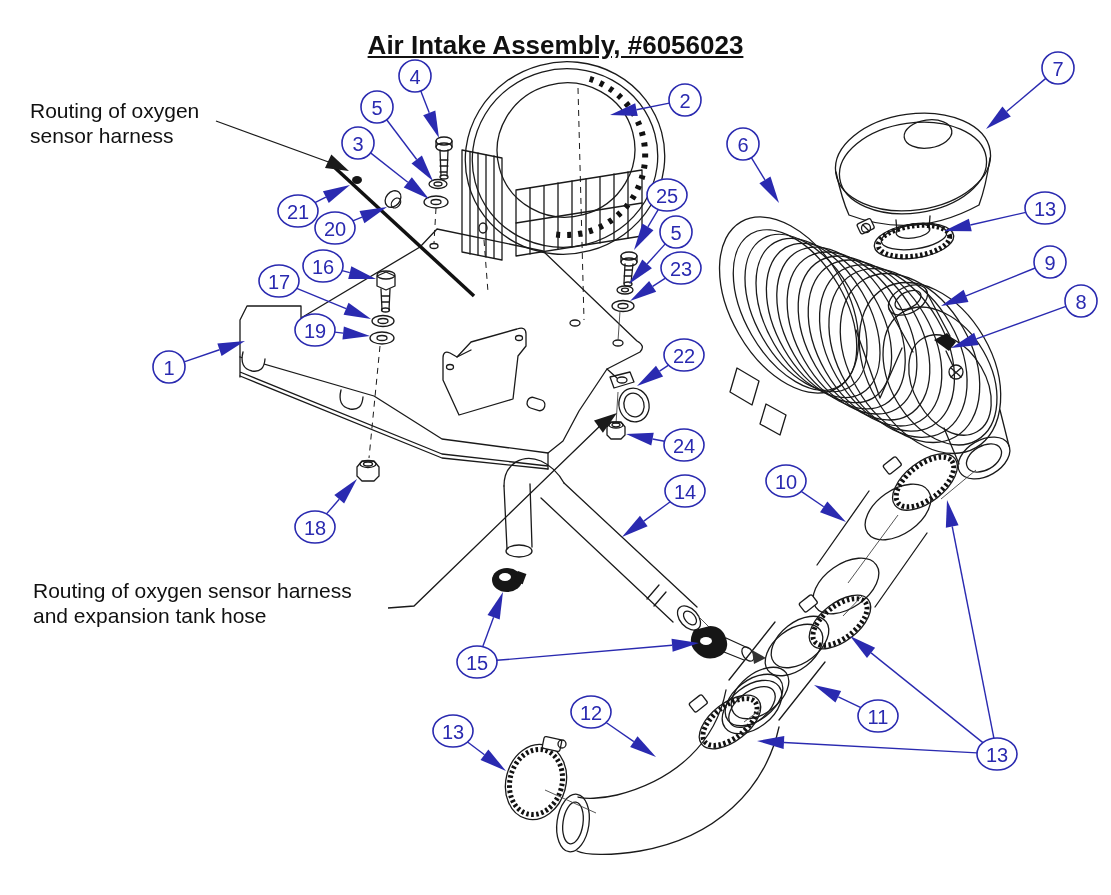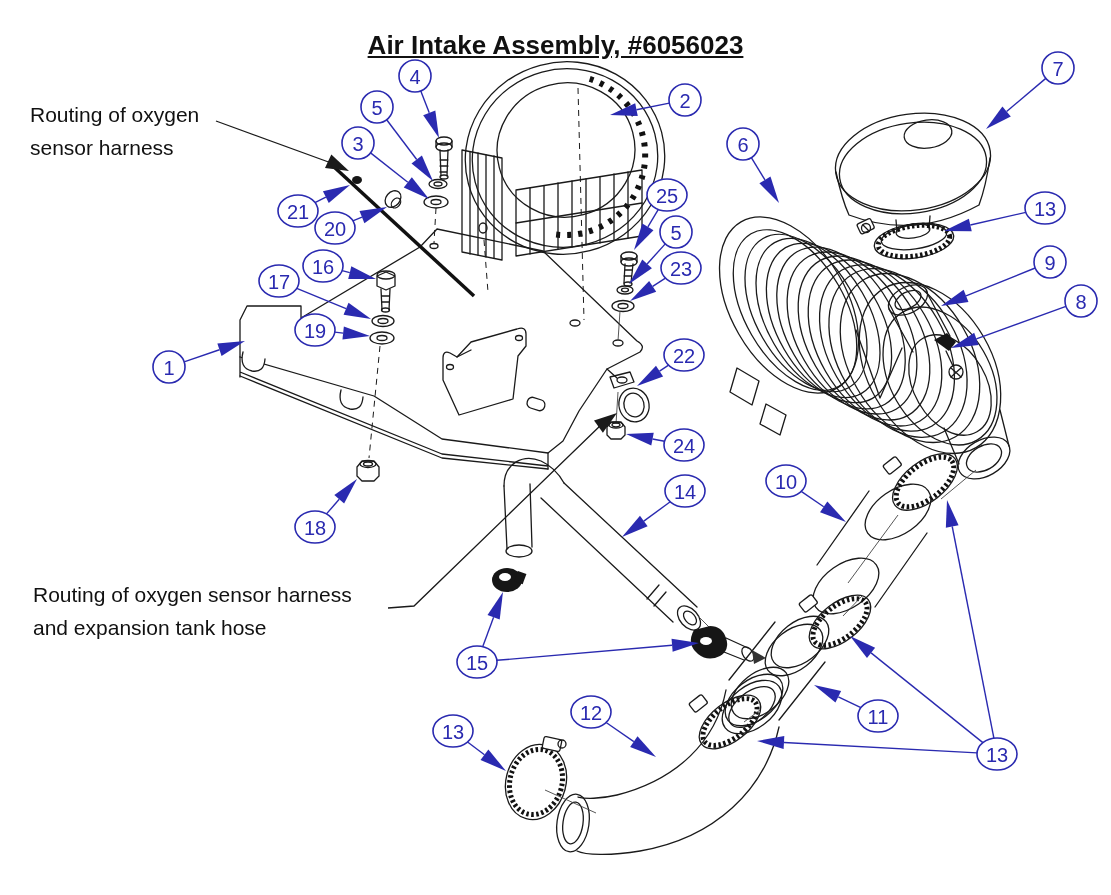--- a/index.html
+++ b/index.html
@@ -1,20 +1,20 @@
 <!DOCTYPE html>
 <html><head>
 <meta charset="utf-8">
 <style>
   html,body{margin:0;padding:0;background:#fff;}
   .canvas{position:relative;width:1111px;height:895px;background:#fff;overflow:hidden;
           font-family:"Liberation Sans",sans-serif;color:#111;}
   .title{position:absolute;top:24px;left:0;width:100%;text-align:center;
          font-size:26px;font-weight:bold;text-decoration:underline;color:#111;margin-top:6px;}
-  .annotation{position:absolute;font-size:21px;line-height:33px;white-space:pre;color:#111;}
+  .annotation{position:absolute;font-size:21px;line-height:25px;white-space:pre;color:#111;}
   svg.layer{position:absolute;left:0;top:0;}
   .ink{stroke:#1a1a1a;stroke-width:1.3;fill:none;stroke-linecap:round;stroke-linejoin:round;}
   .thin{stroke:#444;stroke-width:0.9;fill:none;}
   .dash{stroke:#1a1a1a;stroke-width:1;fill:none;stroke-dasharray:6 5;}
   .rib{stroke:#111;stroke-width:5;fill:none;stroke-dasharray:2.5 2.5;}
   .blk{fill:#161616;stroke:none;}
   .wht{fill:#fff;}
 </style>
 </head>
 <body>

